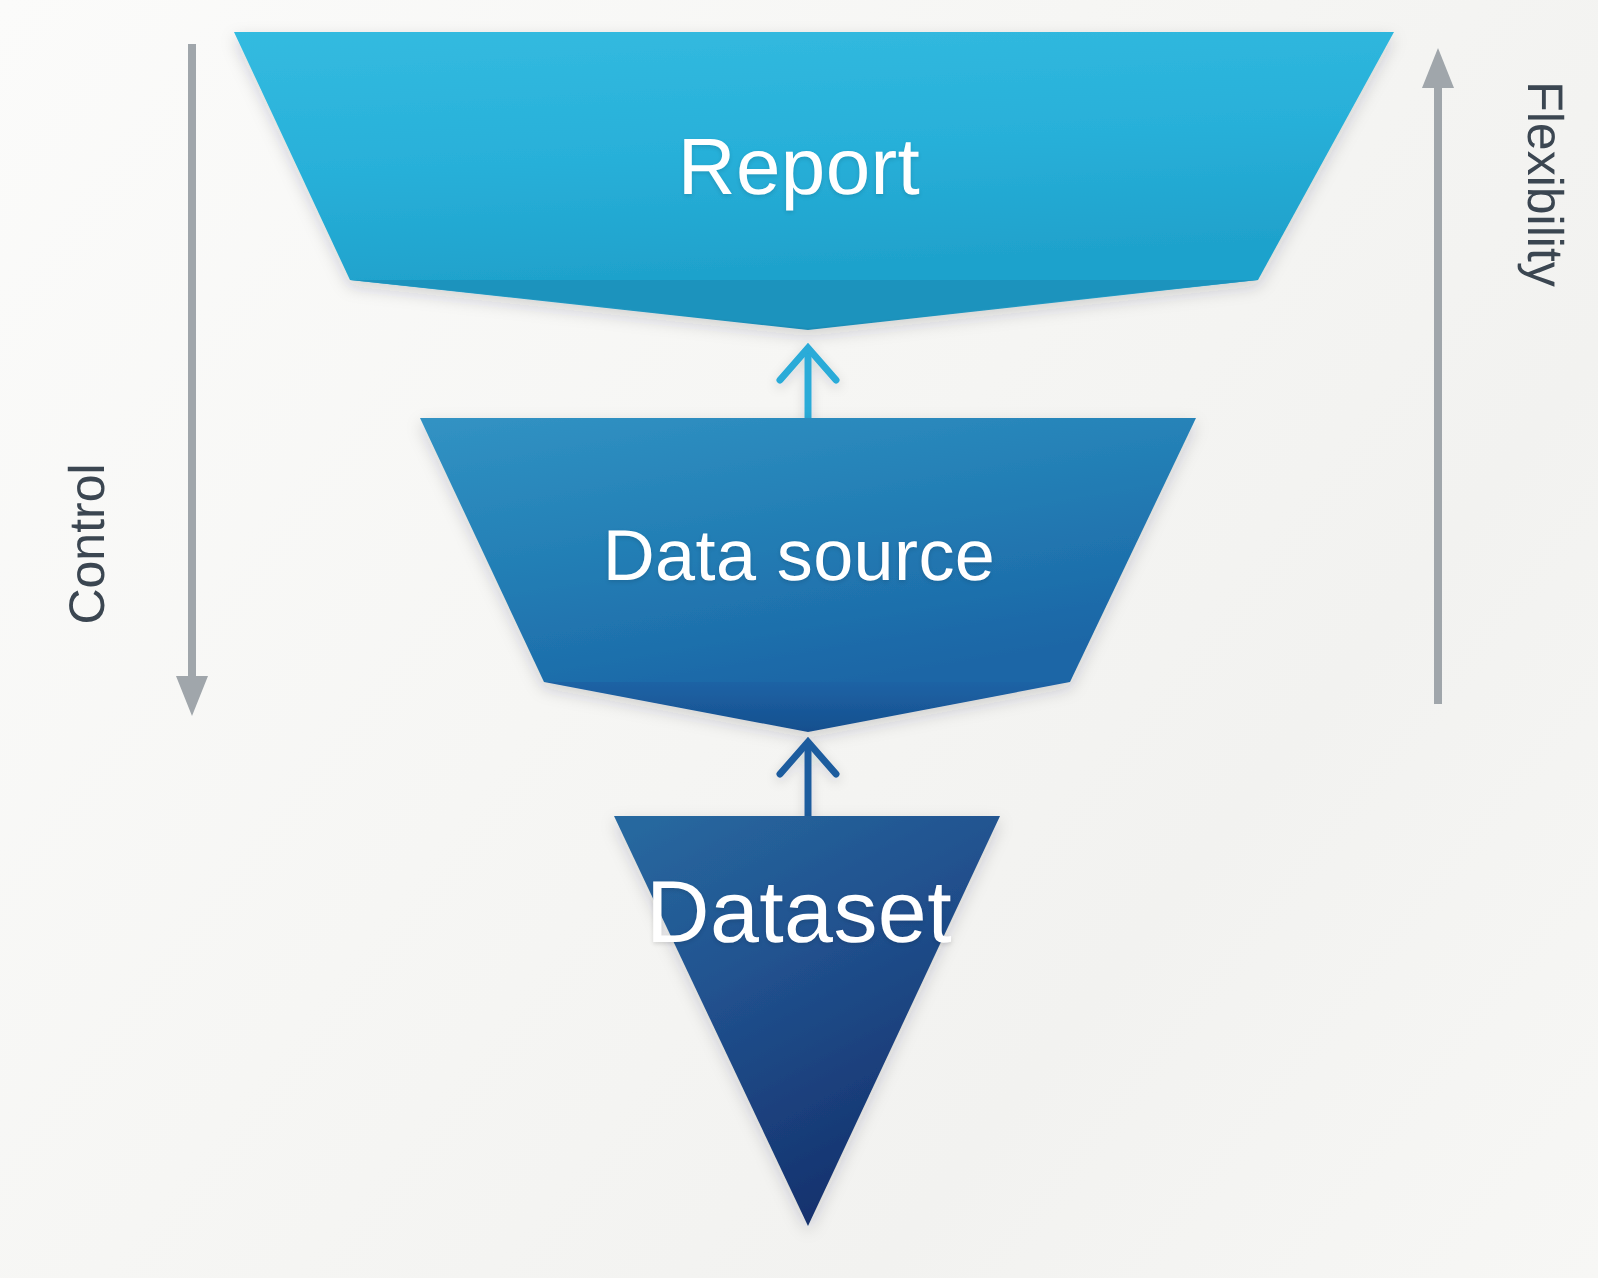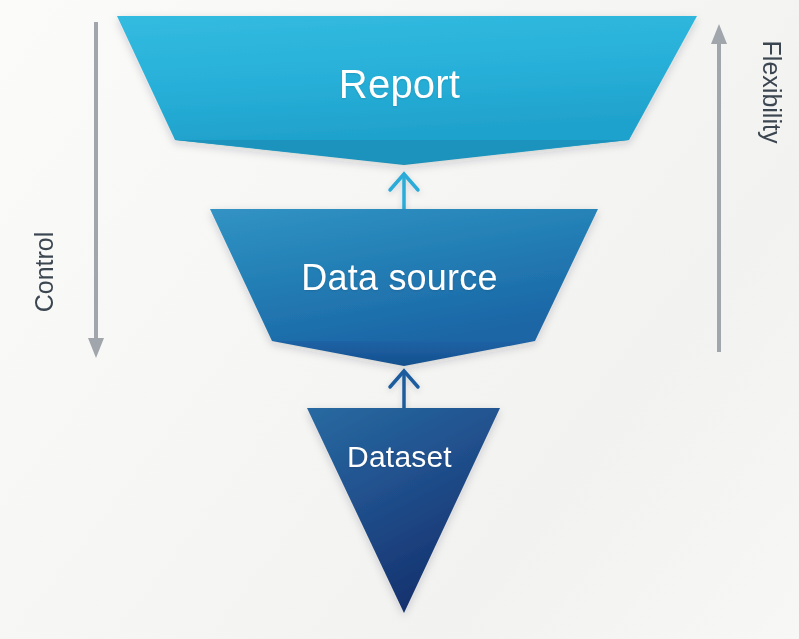--- a/index.html
+++ b/index.html
@@ -48,21 +48,21 @@
     left: 0;
     width: 799px;
     top: 256px;
     font-size: 36px;
     line-height: 44px;
   }
   #label-dataset {
     left: 0;
     width: 799px;
     top: 437px;
-    font-size: 30px;
+    font-size: 44px;
     line-height: 40px;
   }
   .axis-label {
     position: absolute;
     color: #3b4651;
     font-family: "Liberation Sans", sans-serif;
     font-size: 25px;
     line-height: 28px;
     white-space: nowrap;
     pointer-events: none;

